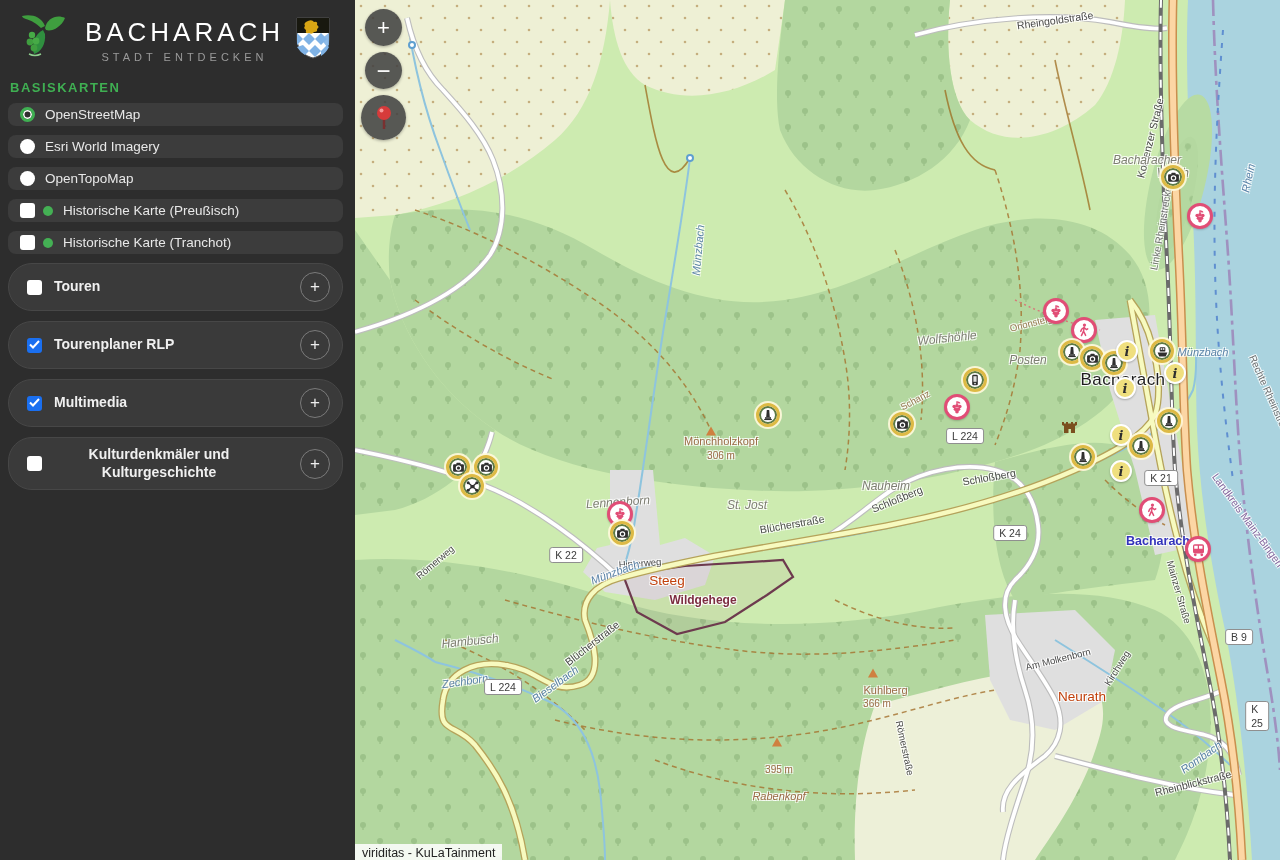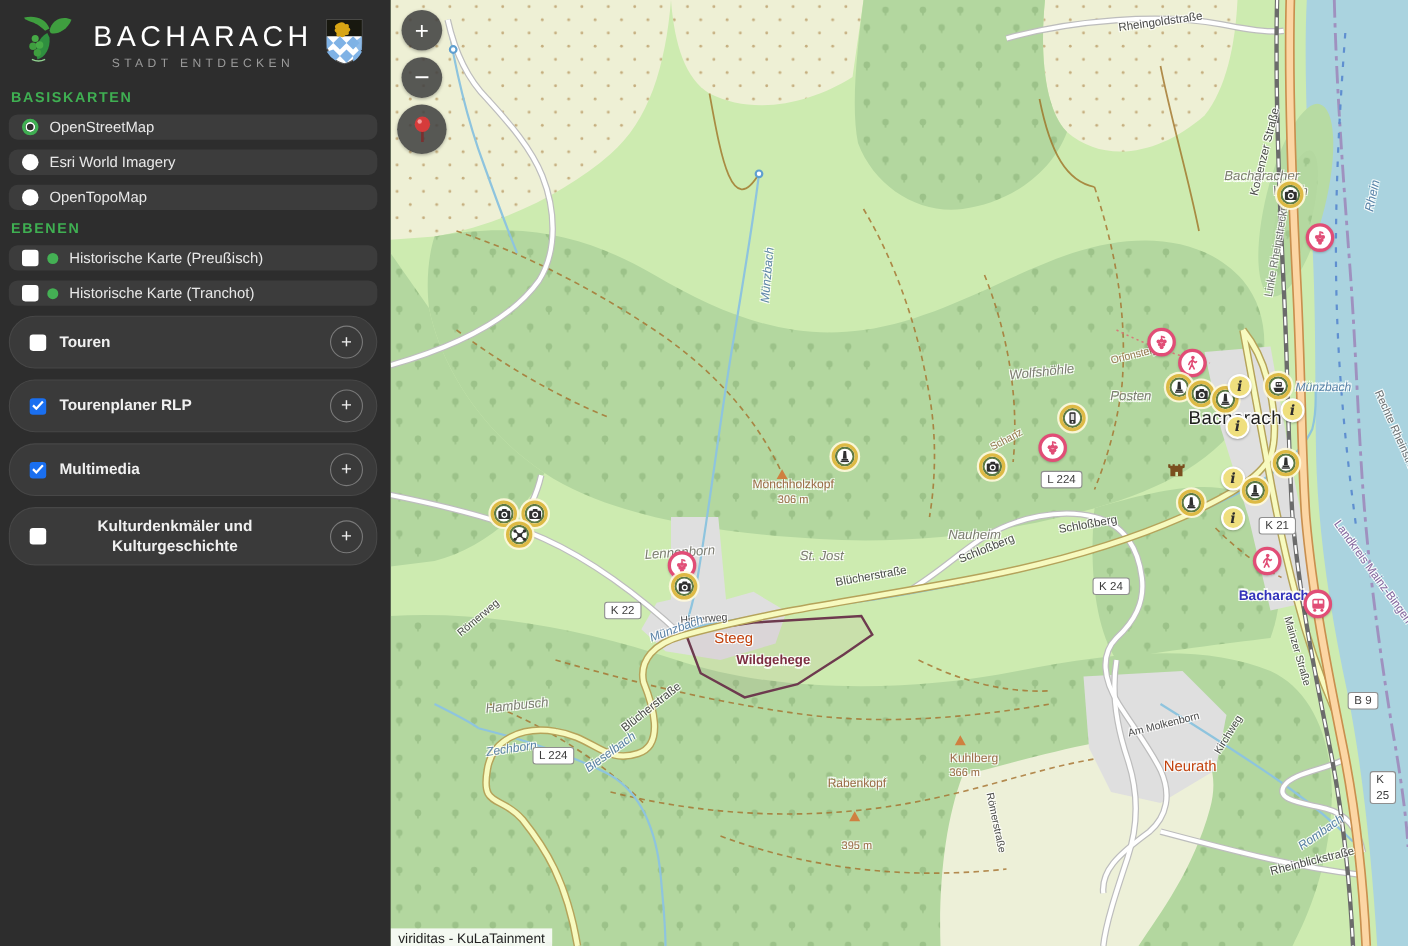--- a/index.html
+++ b/index.html
@@ -112,21 +112,20 @@
     </div>
     <div class="row">
       <span class="radio"></span>
       <span class="row-label">Esri World Imagery</span>
     </div>
     <div class="row">
       <span class="radio"></span>
       <span class="row-label">OpenTopoMap</span>
     </div>
 
-    <div class="sec-head">EBENEN</div>
 
     <div class="row">
       <span class="cbx"></span>
       <span class="dot"></span>
       <span class="row-label">Historische Karte (Preußisch)</span>
     </div>
     <div class="row">
       <span class="cbx"></span>
       <span class="dot"></span>
       <span class="row-label">Historische Karte (Tranchot)</span>
@@ -305,21 +304,21 @@
         <div class="lbl town" style="left: 312px; top: 580px; --r: 0deg;">Steeg</div>
         <div class="lbl wild" style="left: 348px; top: 600px; --r: 0deg;">Wildgehege</div>
         <div class="lbl water sm" style="left: 260px; top: 572px; --r: -20deg;">Münzbach</div>
         <div class="lbl street" style="left: 237px; top: 643px; --r: -38deg;">Blücherstraße</div>
         <div class="lbl street sm" style="left: 80px; top: 562px; --r: -40deg;">Römerweg</div>
         <div class="lbl area" style="left: 115px; top: 641px; --r: -6deg;">Hambusch</div>
         <div class="lbl water sm" style="left: 110px; top: 681px; --r: -8deg;">Zechborn</div>
         <div class="lbl water sm" style="left: 200px; top: 684px; --r: -36deg;">Bieselbach</div>
         <div class="lbl peak" style="left: 520px; top: 690px; padding-left: 21px; --r: 0deg;">Kuhlberg</div>
         <div class="lbl peak sm" style="left: 522px; top: 703px; --r: 0deg;">366 m</div>
-        <div class="lbl peak" style="left: 424px; top: 712px; --r: 0deg;">Rabenkopf</div>
+        <div class="lbl peak" style="left: 424px; top: 796px; font-style: italic; --r: 0deg;">Rabenkopf</div>
         <div class="lbl peak sm" style="left: 424px; top: 769px; --r: 0deg;">395 m</div>
         <div class="lbl town" style="left: 727px; top: 696px; --r: 0deg;">Neurath</div>
         <div class="lbl street sm" style="left: 703px; top: 659px; --r: -14deg;">Am Molkenborn</div>
         <div class="lbl street sm" style="left: 762px; top: 668px; --r: -58deg;">Kirchweg</div>
         <div class="lbl street" style="left: 838px; top: 783px; --r: -14deg;">Rheinblickstraße</div>
         <div class="lbl street sm" style="left: 550px; top: 748px; --r: 78deg;">Römerstraße</div>
         <div class="lbl water sm" style="left: 846px; top: 757px; --r: -35deg;">Rombach</div>
         <div class="lbl station" style="left: 803px; top: 541px; --r: 0deg;">Bacharach</div>
         <div class="lbl street sm" style="left: 824px; top: 592px; --r: 74deg;">Mainzer Straße</div>
       </div>

